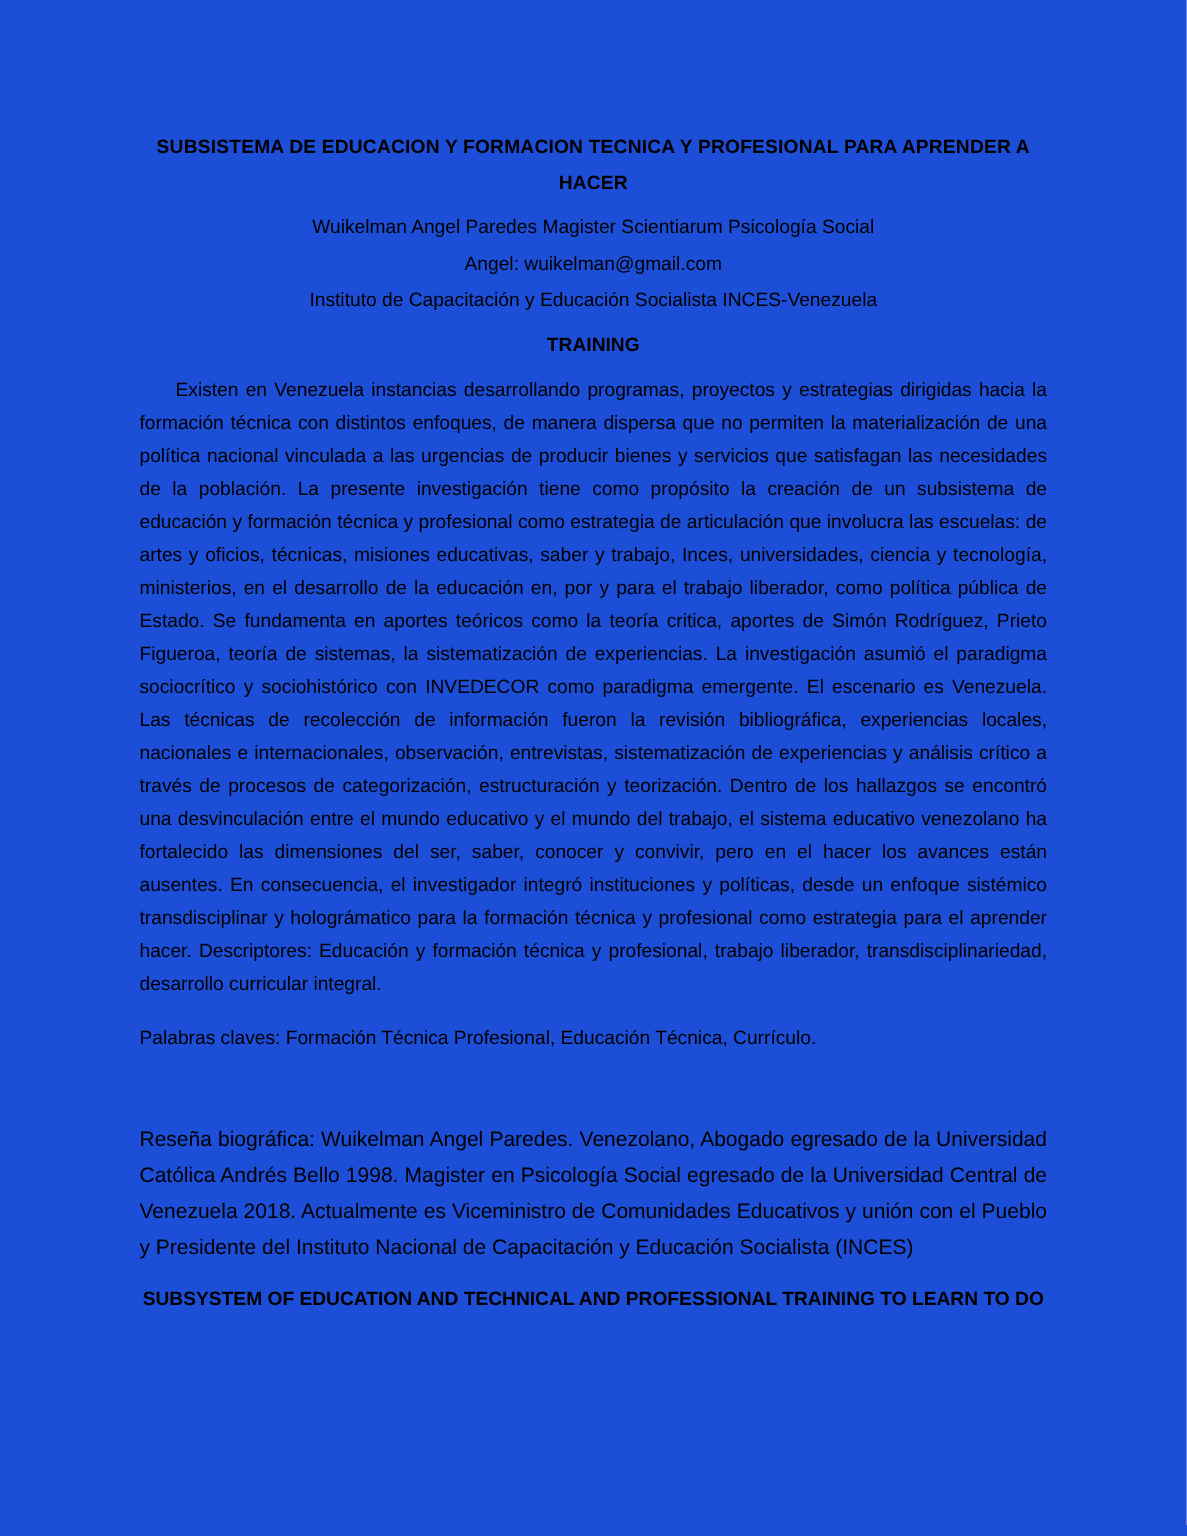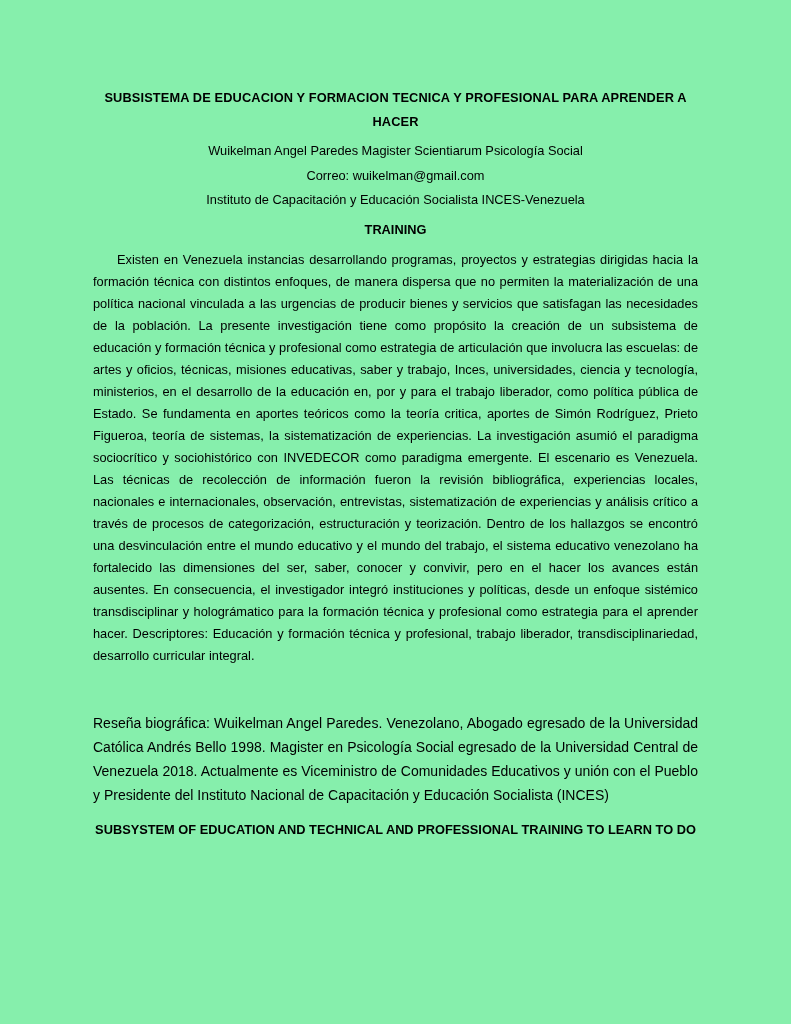--- a/index.html
+++ b/index.html
@@ -12,21 +12,21 @@
     height: 1024px;
     font-family: "Liberation Sans", sans-serif;
     color: #000000;
     overflow: hidden;
   }
   .page {
     box-sizing: border-box;
     width: 791px;
     height: 1024px;
     padding: 86px 93px 0 93px;
-    background: #86efac;
+    background: #1d4ed8;
   }
   .title {
     font-size: 12.8px;
     font-weight: bold;
     text-align: center;
     line-height: 1.85;
     margin: 0 0 6px 0;
     letter-spacing: 0.01em;
   }
   .center-line {
@@ -72,27 +72,28 @@
 </style>
 </head>
 <body>
 
 <div class="page">
 
   <div class="title">SUBSISTEMA DE EDUCACION Y FORMACION TECNICA Y PROFESIONAL PARA APRENDER A HACER</div>
 
   <div class="center-line">Wuikelman Angel Paredes  Magister Scientiarum Psicología Social</div>
 
-  <div class="center-line">Correo: wuikelman@gmail.com</div>
+  <div class="center-line">Angel: wuikelman@gmail.com</div>
 
   <div class="center-line">Instituto de Capacitación y Educación Socialista INCES-Venezuela</div>
 
 
   <div class="section-head">TRAINING</div>
 
   <p class="body-par">Existen en Venezuela instancias desarrollando programas, proyectos y estrategias dirigidas hacia la formación técnica con distintos enfoques, de manera dispersa que no permiten la materialización de una política nacional vinculada a las urgencias de producir bienes y servicios que satisfagan las necesidades de la población. La presente investigación tiene como propósito la creación de un subsistema de educación y formación técnica y profesional como estrategia de articulación que involucra las escuelas: de artes y oficios, técnicas, misiones educativas, saber y trabajo, Inces, universidades, ciencia y tecnología, ministerios, en el  desarrollo de la educación en, por y para el trabajo liberador, como política pública de Estado. Se fundamenta en aportes teóricos como la teoría critica, aportes de Simón Rodríguez, Prieto Figueroa, teoría de sistemas, la sistematización de experiencias. La investigación asumió el paradigma sociocrítico y sociohistórico con INVEDECOR como paradigma emergente. El escenario es Venezuela. Las técnicas de recolección de información fueron la revisión bibliográfica, experiencias locales, nacionales e internacionales, observación, entrevistas, sistematización de experiencias y análisis crítico a través de procesos de categorización, estructuración y teorización. Dentro de los hallazgos se encontró una desvinculación entre el mundo educativo y el mundo del trabajo, el sistema educativo venezolano ha fortalecido las dimensiones del ser, saber, conocer y convivir, pero en el hacer los avances están ausentes. En consecuencia, el investigador integró instituciones y políticas, desde un enfoque sistémico transdisciplinar y holográmatico para la formación técnica y profesional como estrategia para el aprender hacer. Descriptores: Educación y formación técnica y profesional, trabajo liberador, transdisciplinariedad, desarrollo curricular integral.</p>
 
+  <p class="keywords">Palabras claves: Formación Técnica Profesional, Educación Técnica, Currículo.</p>
 
   <p class="bio">Reseña biográfica: Wuikelman Angel Paredes. Venezolano, Abogado egresado de la Universidad Católica Andrés Bello 1998. Magister en Psicología Social egresado de la Universidad Central de Venezuela 2018. Actualmente es Viceministro de Comunidades Educativos y unión con el Pueblo y Presidente del Instituto Nacional de Capacitación y Educación Socialista (INCES)</p>
 
   <div class="en-title">SUBSYSTEM OF EDUCATION AND TECHNICAL AND PROFESSIONAL TRAINING TO LEARN TO DO</div>
 
 </div>
 
 </body></html>

